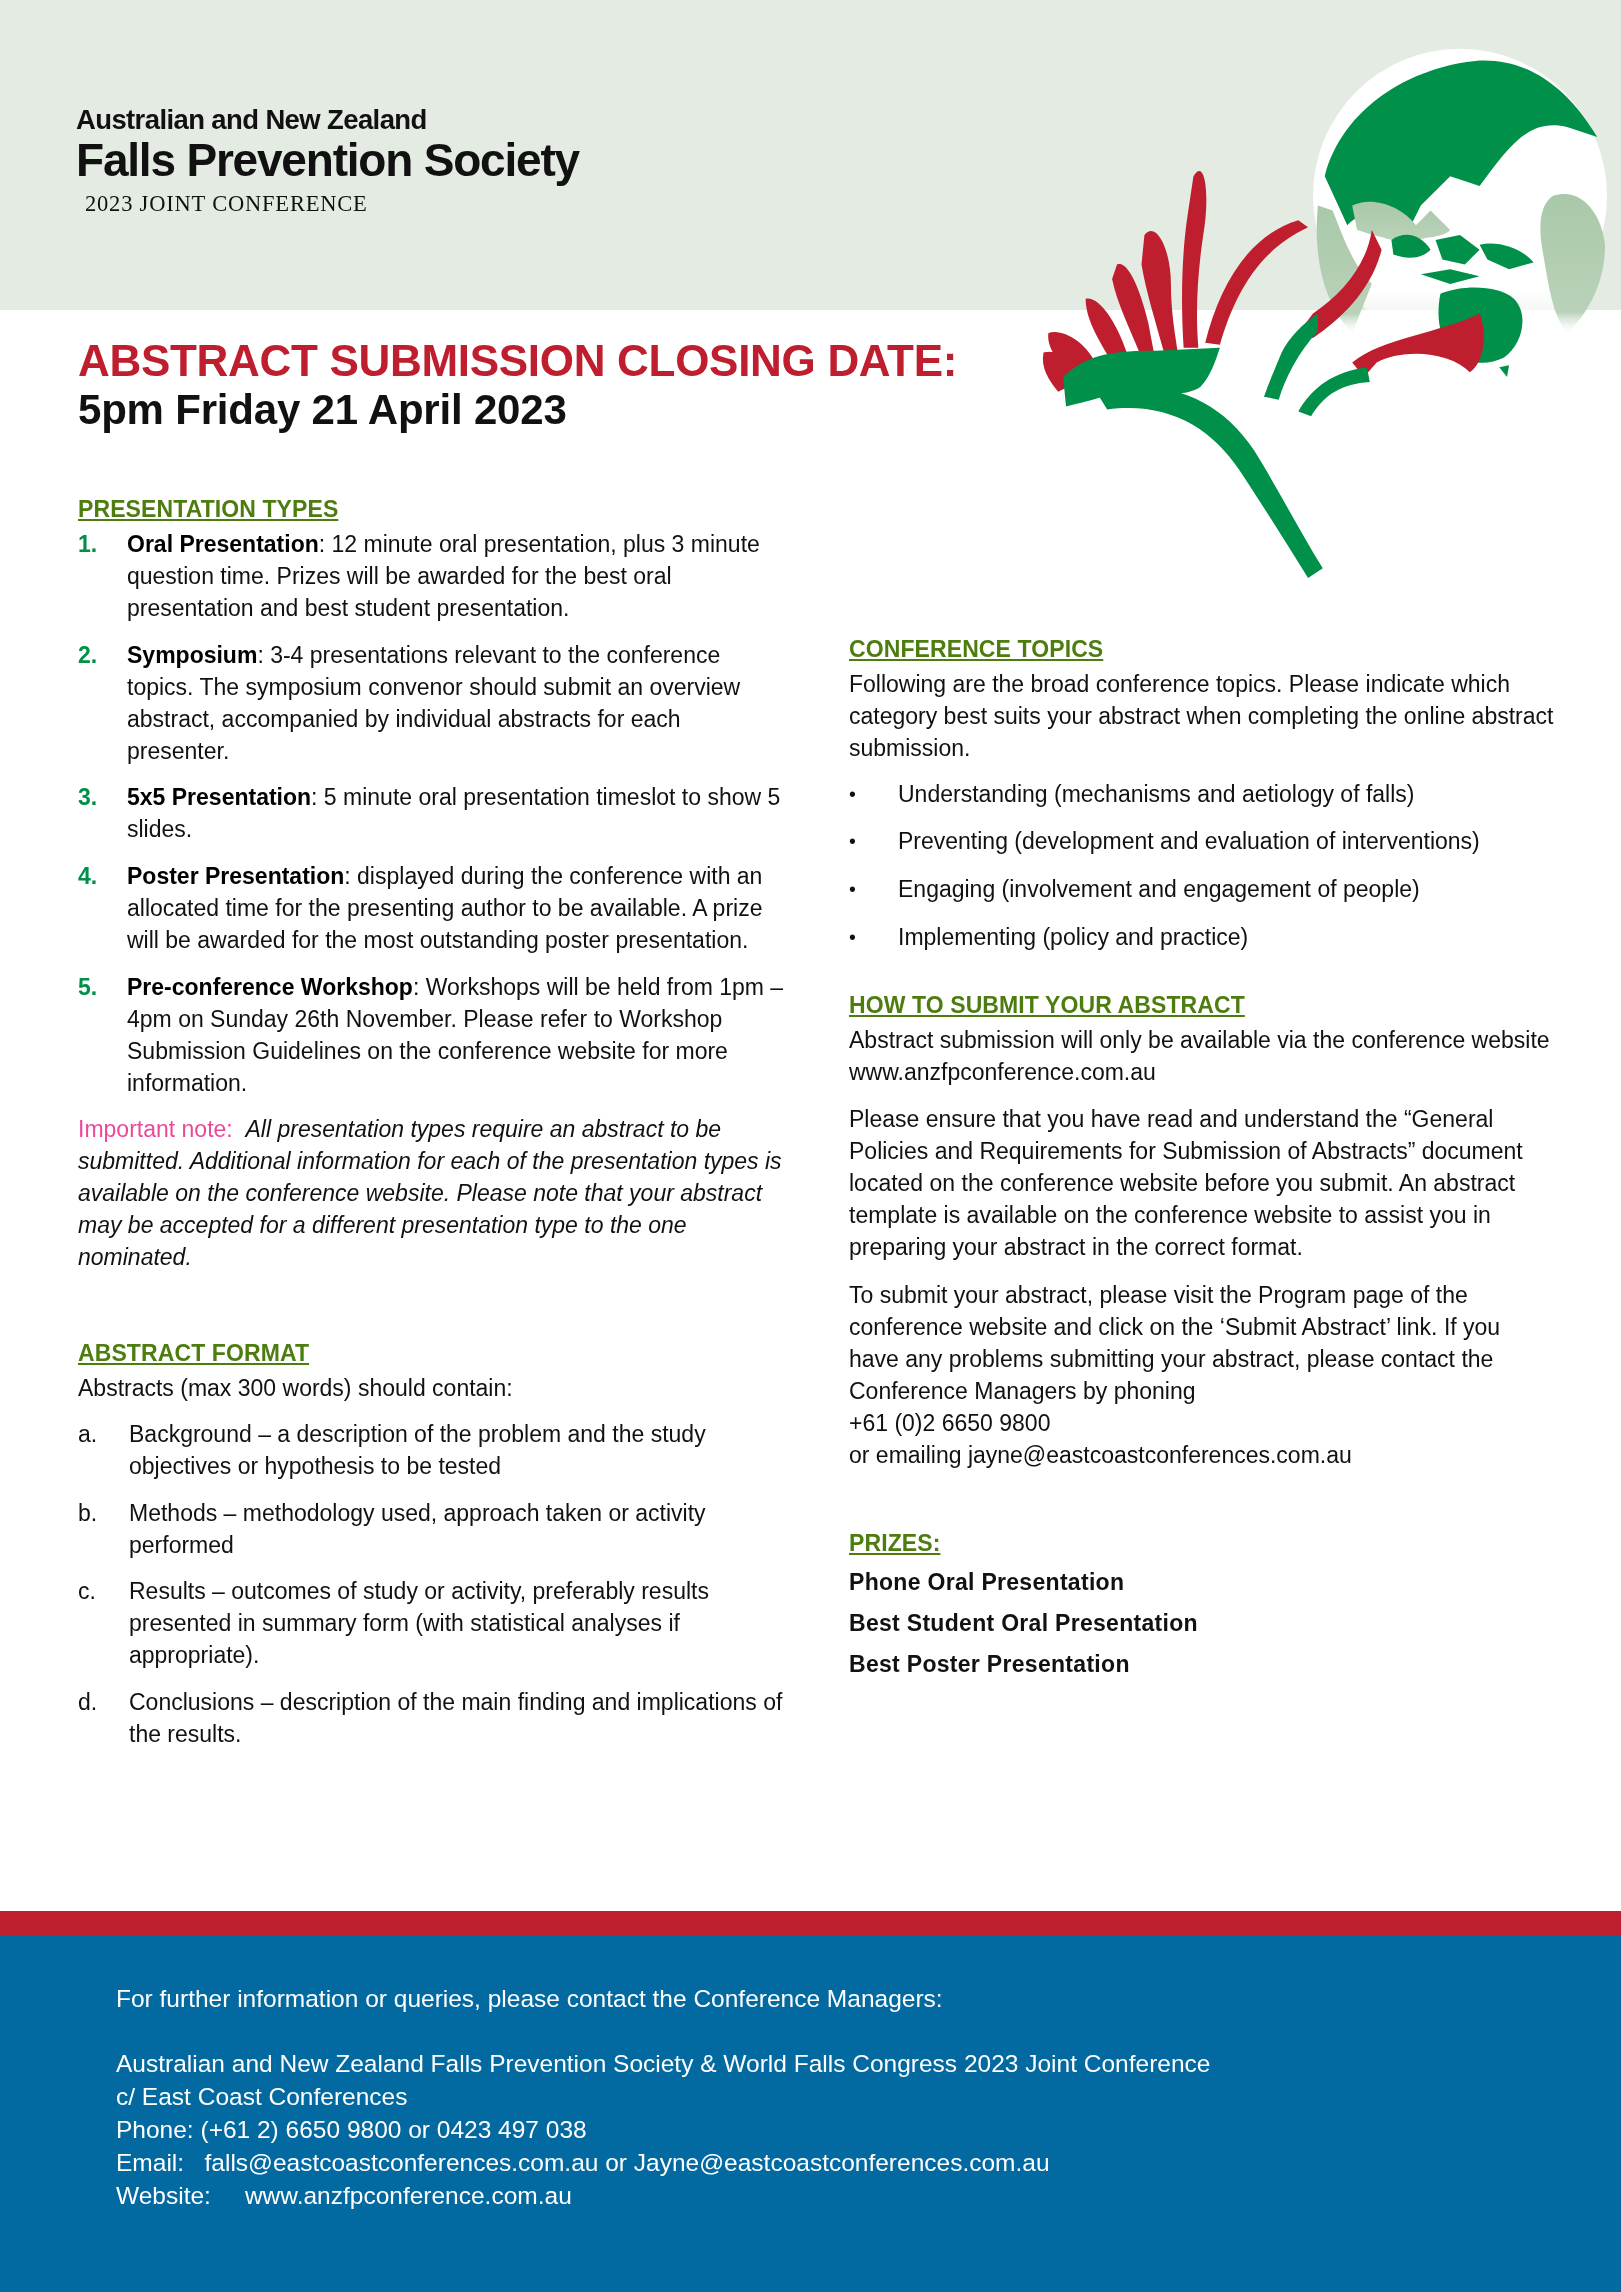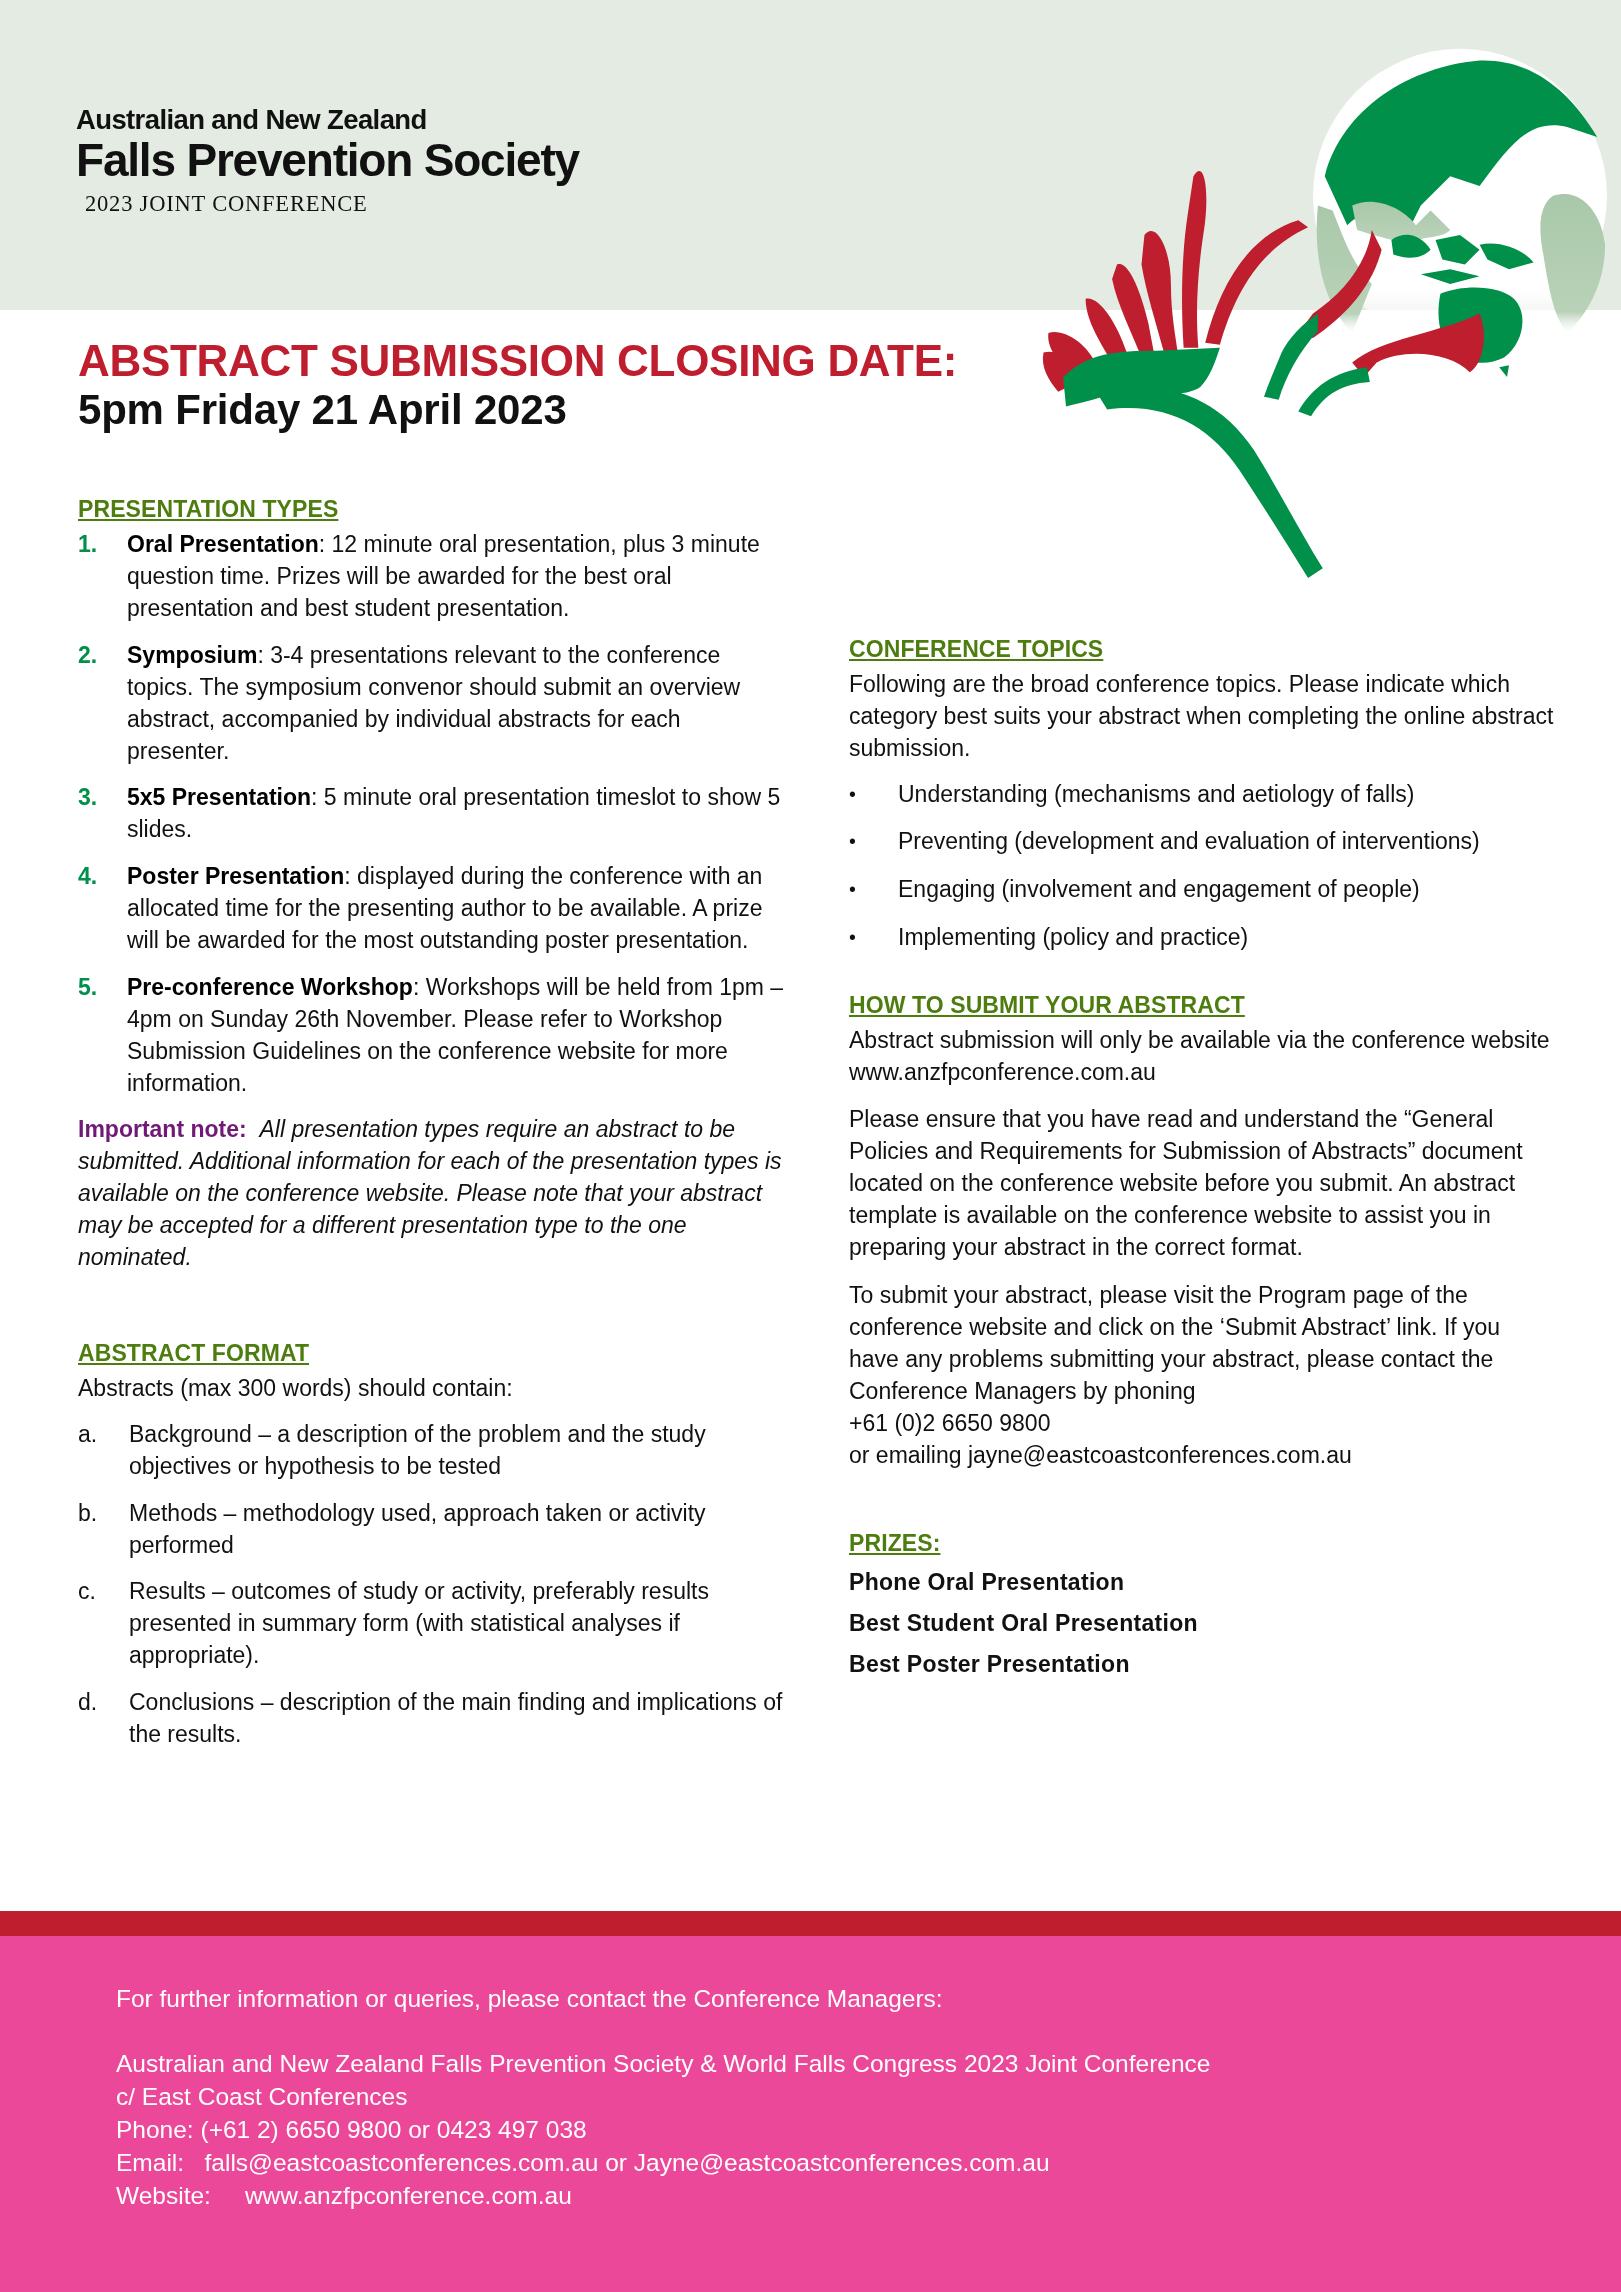--- a/index.html
+++ b/index.html
@@ -43,42 +43,42 @@
     margin: 0 0 2.9px 0;
     text-decoration: underline;
   }
   .num-list { margin: 0; padding: 0; list-style: none; }
   .num-item { display: flex; margin-bottom: 14.7px; }
   .num-item .marker { width: 49px; flex: none; color: #00904a; font-weight: 700; }
   .num-item .body { flex: 1; }
   .num-item .term { color: #000000; font-weight: 700; }
 
   .important { margin-top: 3.9px; }
-  .important .lbl { color: #701a75; font-weight: 700; }
+  .important .lbl { color: #ec4899; font-weight: 400; }
   .important .txt { font-style: italic; }
 
   .abs-format { margin-top: 65px; }
   .alpha-list { margin: 13.7px 0 0 0; padding: 0; list-style: none; }
   .alpha-item { display: flex; margin-bottom: 14.7px; }
   .alpha-item .marker { width: 51px; flex: none; }
   .alpha-item .body { flex: 1; }
 
   .para { margin: 0 0 15.7px 0; }
   .bullets { margin: 13.7px 0 0 0; padding: 0; list-style: none; }
   .bullet-item { display: flex; margin-bottom: 15.7px; }
   .bullet-item .marker { width: 49px; flex: none; font-size: 19.6px; }
   .bullet-item .body { flex: 1; }
 
   .howto { margin-top: 37px; }
   .prizes { margin-top: 57px; }
   .prize-item { font-weight: 700; font-size: 23px; line-height: 41px; letter-spacing: 0.3px; }
 
   .red-band { position: absolute; left: 0; top: 1911px; width: 1621px; height: 24.5px; background: #be1e2d; }
   .green-footer {
-    position: absolute; left: 0; top: 1936px; width: 1621px; height: 357px; background: #ec4899;
+    position: absolute; left: 0; top: 1936px; width: 1621px; height: 357px; background: #0369a1;
     color: #ffffff;
   }
   .footer-text { position: absolute; left: 116px; top: 46px; font-size: 24.5px; line-height: 33px; }
   .footer-intro { margin-bottom: 32px; }
   .f-label { display: inline-block; }
 </style>
 </head>
 <body>
 
 <div class="header-band"></div>

